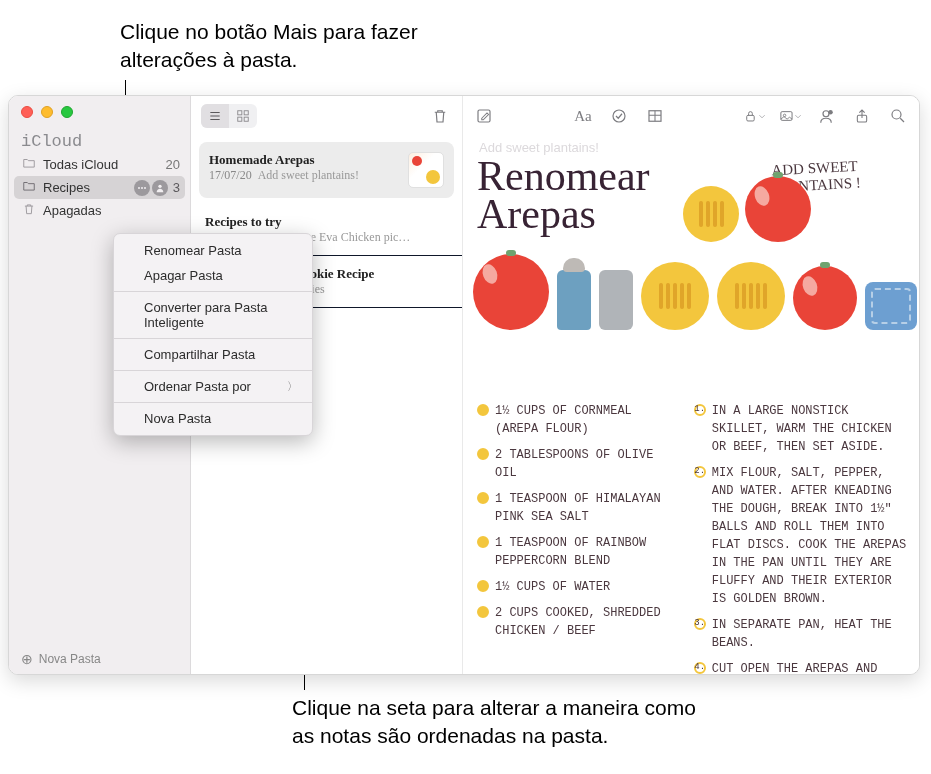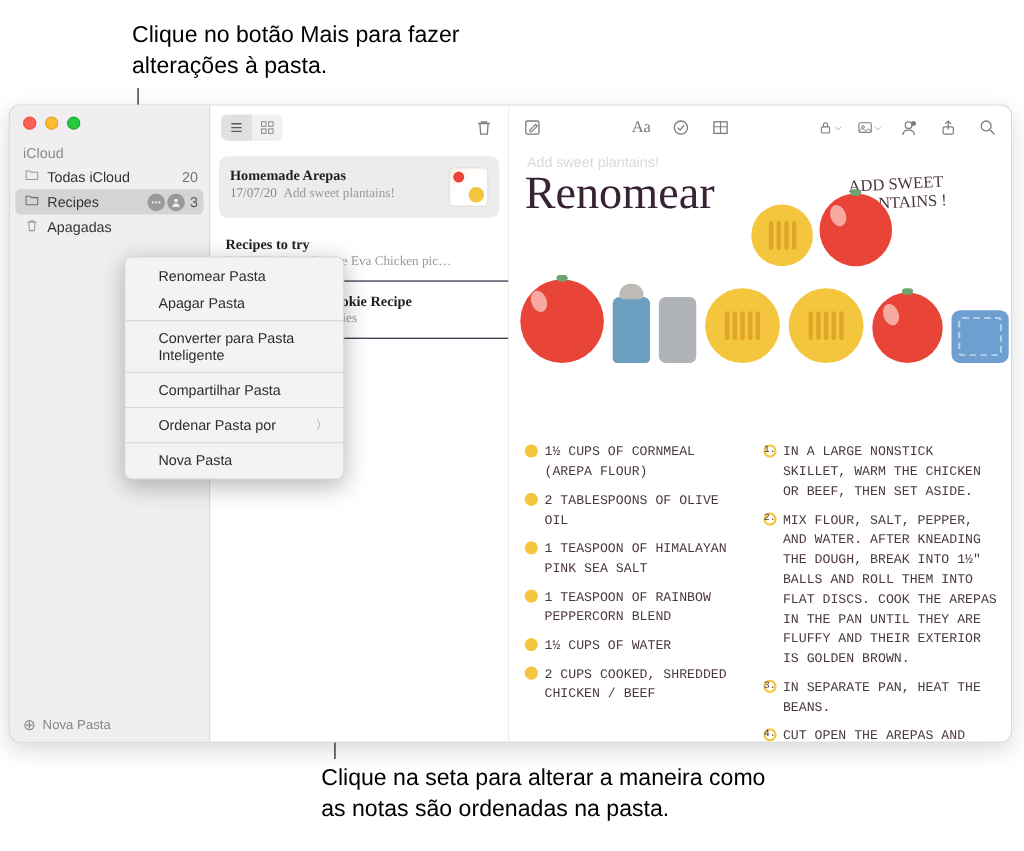--- a/index.html
+++ b/index.html
@@ -45,23 +45,24 @@
   .traffic {
     display: flex;
     gap: 8px;
     padding: 10px 12px 8px;
   }
   .dot { width: 12px; height: 12px; border-radius: 50%; }
   .dot.red { background: #ff5f57; border:1px solid #eb4b40; }
   .dot.yellow { background: #febc2e; border:1px solid #e0a123; }
   .dot.green { background: #28c840; border:1px solid #1fa630; }
   .section-title {
-    font-size: 13px;
+    font-size: 17px;
     color: #8a8a8e;
     padding: 6px 12px 2px;
+    font-family: Liberation Mono, monospace;
   }
   .sidebar-item {
     display: flex;
     align-items: center;
     padding: 3px 10px 3px 12px;
     font-size: 13px;
     color: #333;
     gap: 6px;
   }
   .sidebar-item .count {
@@ -473,21 +474,21 @@
               <circle cx="10" cy="10" r="6" fill="none" stroke="#7c7c80" stroke-width="1.6"></circle>
               <path d="M15 15l5 5" stroke="#7c7c80" stroke-width="1.6"></path>
             </svg>
         </div>
       </div>
     </div>
 
     <div class="note-canvas">
       <div class="faded-placeholder">Add sweet plantains!</div>
       <div class="handwrite-title">
-        <span>Renomear</span><br>
+        <span>Renomear</span><br><span>Arepas</span>
       </div>
       <div class="annotation-small">ADD SWEET PLANTAINS !</div>
 
       <div class="illus-row">
         <div class="veg arepa">
             <span></span>
             <span></span>
             <span></span>
             <span></span>
           </div>

